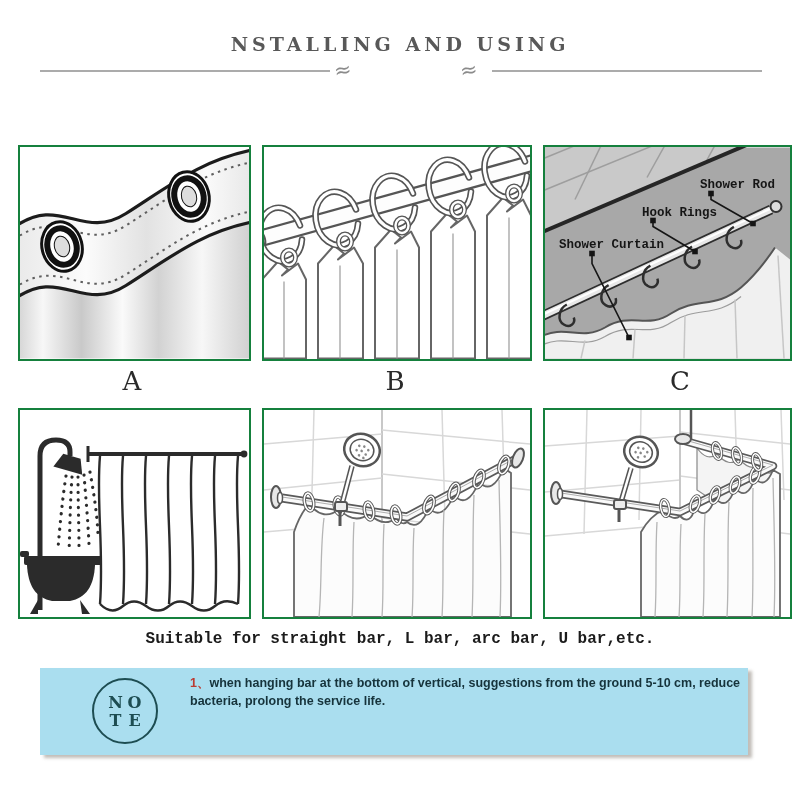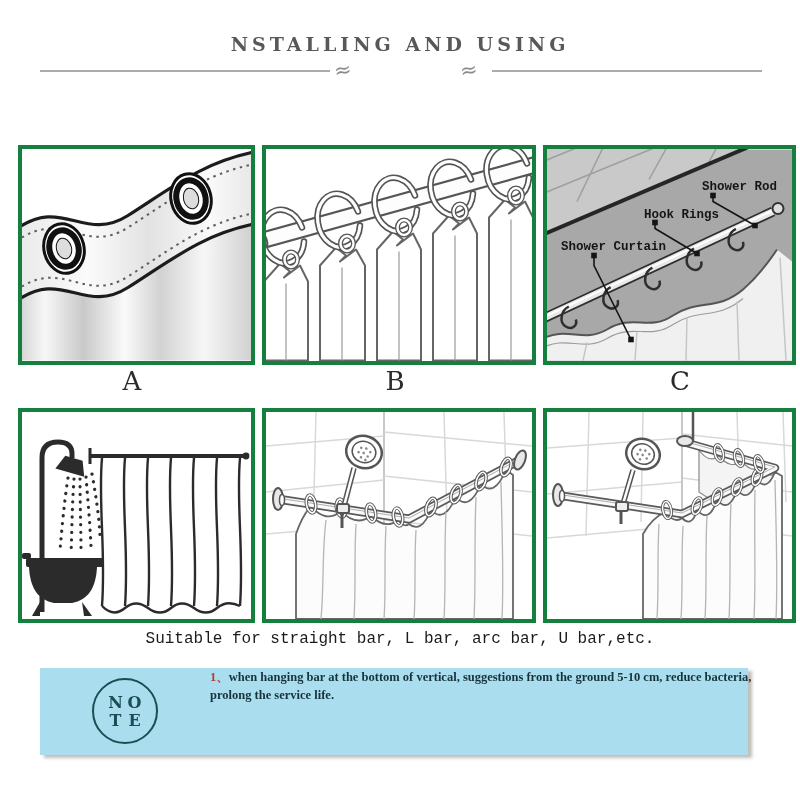--- a/index.html
+++ b/index.html
@@ -12,50 +12,50 @@
          letter-spacing:4px;color:var(--title_gray,#585858);}
   .div-line{position:absolute;top:70px;height:2px;background:#ababab;}
   .div-line.l{left:40px;width:290px;}
   .div-line.r{left:492px;width:270px;}
   .orn{position:absolute;top:58px;font-size:21px;color:#8b8b8b;
        font-family:"DejaVu Serif",serif;transform:rotate(-10deg);}
   .orn.o1{left:334px;}
   .orn.o2{left:460px;}
 
   
-  .panel{position:absolute;background:#fff;border:4px solid #15803d;overflow:hidden;}
+  .panel{position:absolute;background:#fff;border:2px solid #15803d;overflow:hidden;}
   .pA{left:18px; top:145px;width:229px;height:212px;}
   .pB{left:262px;top:145px;width:266px;height:212px;}
   .pC{left:543px;top:145px;width:245px;height:212px;}
   .pD{left:18px; top:408px;width:229px;height:207px;}
   .pE{left:262px;top:408px;width:266px;height:207px;}
   .pF{left:543px;top:408px;width:245px;height:207px;}
   .panel svg{display:block;width:100%;height:100%;}
 
   .plabel{position:absolute;top:366px;width:60px;text-align:center;
           font-family:"DejaVu Serif",serif;font-size:26px;color:#2a2a2a;}
   .plA{left:102px;} .plB{left:365px;} .plC{left:650px;}
 
   .caption{position:absolute;top:630px;left:0;width:100%;text-align:center;
-           font-family:"Liberation Mono",monospace;font-weight:400;
+           font-family:"Liberation Mono",monospace;font-weight:700;
            font-size:16px;color:var(--caption_dark,#1b1b1b);}
 
   
   .note-band{position:absolute;left:40px;top:668px;width:708px;height:87px;
              background:var(--note_band,#aadeef);
              box-shadow:4px 3px 3px rgba(120,110,100,.45);}
   .note-badge{position:absolute;left:52px;top:10px;width:66px;height:66px;
               border:2px solid var(--note_badge,#1d4d52);border-radius:50%;
               display:grid;grid-template-columns:1fr 1fr;align-content:center;
               justify-items:center;row-gap:1px;column-gap:0;padding:0 12px;box-sizing:border-box;}
   .note-badge span{font-family:"DejaVu Serif",serif;font-size:16px;line-height:17px;
                    font-weight:700;color:var(--note_badge,#1d4d52);}
-  .note-text{position:absolute;left:150px;top:1px;width:552px;
-             font-family:Liberation Serif, serif;font-weight:700;
-             font-size:12.5px;line-height:17.5px;color:var(--note_text,#16333b);margin-left:20px;}
+  .note-text{position:absolute;left:150px;top:7px;width:552px;
+             font-family:Liberation Sans, sans-serif;font-weight:700;
+             font-size:12.5px;line-height:17.5px;color:var(--note_text,#16333b);}
   .note-item{margin:0 0 1px 0;}
   .note-num{color:var(--note_number,#bb3a31);}
 </style>
 </head>
 <body>
 
 <div class="page">
 
   <div class="title">NSTALLING AND USING</div>
   <div class="div-line l"></div>

